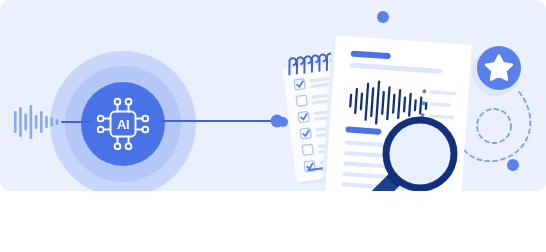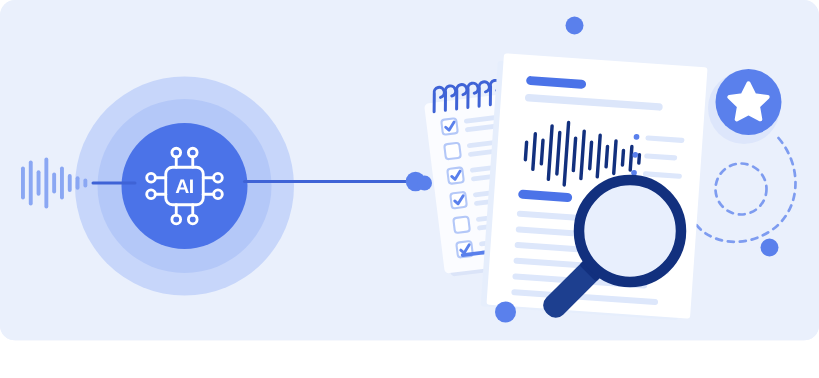--- a/index.html
+++ b/index.html
@@ -25,21 +25,21 @@
     position: absolute;
     width: 1px; height: 1px;
     overflow: hidden;
     clip: rect(0 0 0 0);
     white-space: nowrap;
   }
 </style>
 </head>
 <body>
 
-<div id="stage" style="width: 546px; height: 227px; background: rgb(234, 240, 252); border-radius: 10px;">
+<div id="stage" style="width: 546px; height: 191px; background: rgb(234, 240, 252); border-radius: 10px;">
 
   <span class="hidden-label">Illustration showing an audio waveform feeding an AI chip inside concentric circles, connected to analyzed documents with a checklist notepad, waveform transcript, magnifying glass and star quality badge.</span>
 
   <svg viewBox="0 0 546 252" xmlns="http://www.w3.org/2000/svg">
 
     <defs>
       <clipPath id="stage-clip">
         <rect x="0" y="0" width="546" height="252" rx="10" ry="10"></rect>
       </clipPath>
       <clipPath id="notepad-clip">

